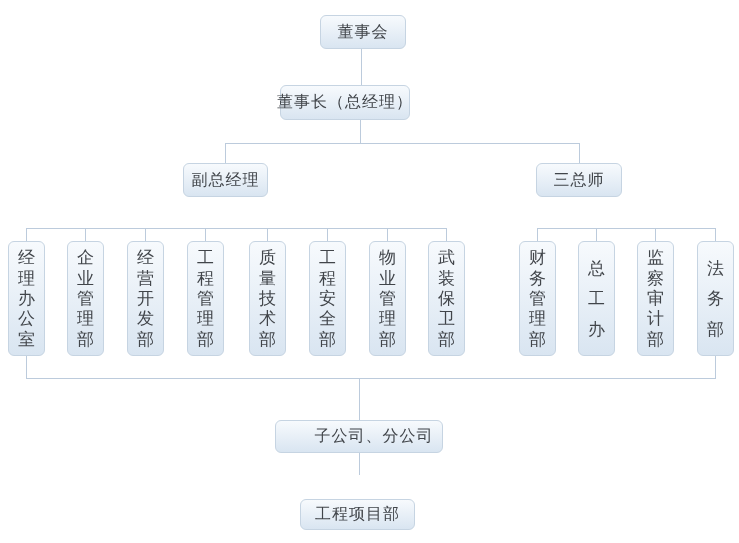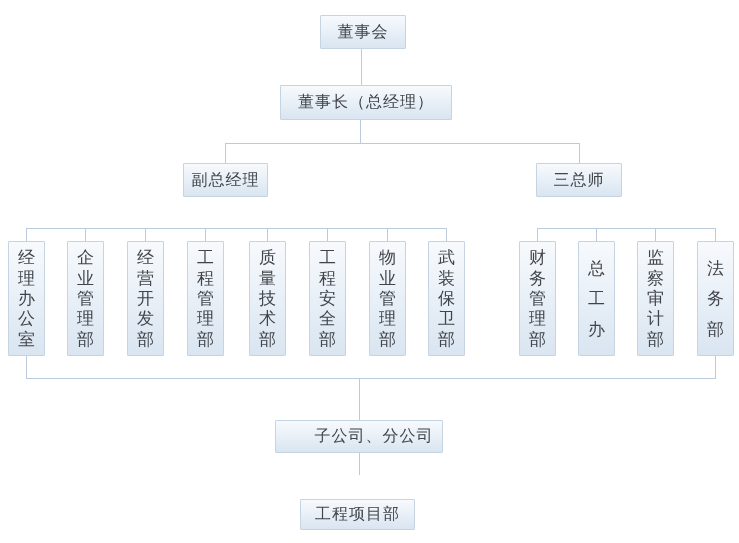--- a/index.html
+++ b/index.html
@@ -14,21 +14,21 @@
   #canvas{
     position:relative;
     width:739px;height:543px;
     background:#ffffff;
     overflow:hidden;
   }
   .node{
     position:absolute;
     box-sizing:border-box;
     border:1px solid var(--box-border);
-    border-radius:1px;
+    border-radius:6px;
     background:linear-gradient(180deg,var(--box-fill-top) 0%,var(--box-fill-bottom) 100%);
     color:var(--text);
     display:flex;
     align-items:center;
     justify-content:center;
     font-size:16px;
     letter-spacing:1px;
     white-space:nowrap;
   }
   .vbox{
@@ -71,21 +71,21 @@
   <div class="vline" style="left:715px;top:228px;height:13px;"></div>
 
   <div class="vline" style="left:26px;top:356px;height:22px;"></div>
   <div class="vline" style="left:715px;top:356px;height:22px;"></div>
   <div class="hline" style="left:26px;top:378px;width:690px;"></div>
   <div class="vline" style="left:359px;top:378px;height:42px;"></div>
   <div class="vline" style="left:359px;top:453px;height:22px;"></div>
 
   <div class="node" style="left:320px;top:15px;width:86px;height:34px;">董事会</div>
 
-  <div class="node" style="left:280px;top:85px;width:172px;height:35px;">董事长（总经理）</div>
+  <div class="node" style="left:280px;top:85px;width:130px;height:35px;">董事长（总经理）</div>
 
   <div class="node" style="left:183px;top:163px;width:85px;height:34px;">副总经理</div>
   <div class="node" style="left:536px;top:163px;width:86px;height:34px;">三总师</div>
 
   <div class="node vbox" style="left:8px;top:241px;width:37px;height:115px;">
       <span>经</span>
       <span>理</span>
       <span>办</span>
       <span>公</span>
       <span>室</span>

